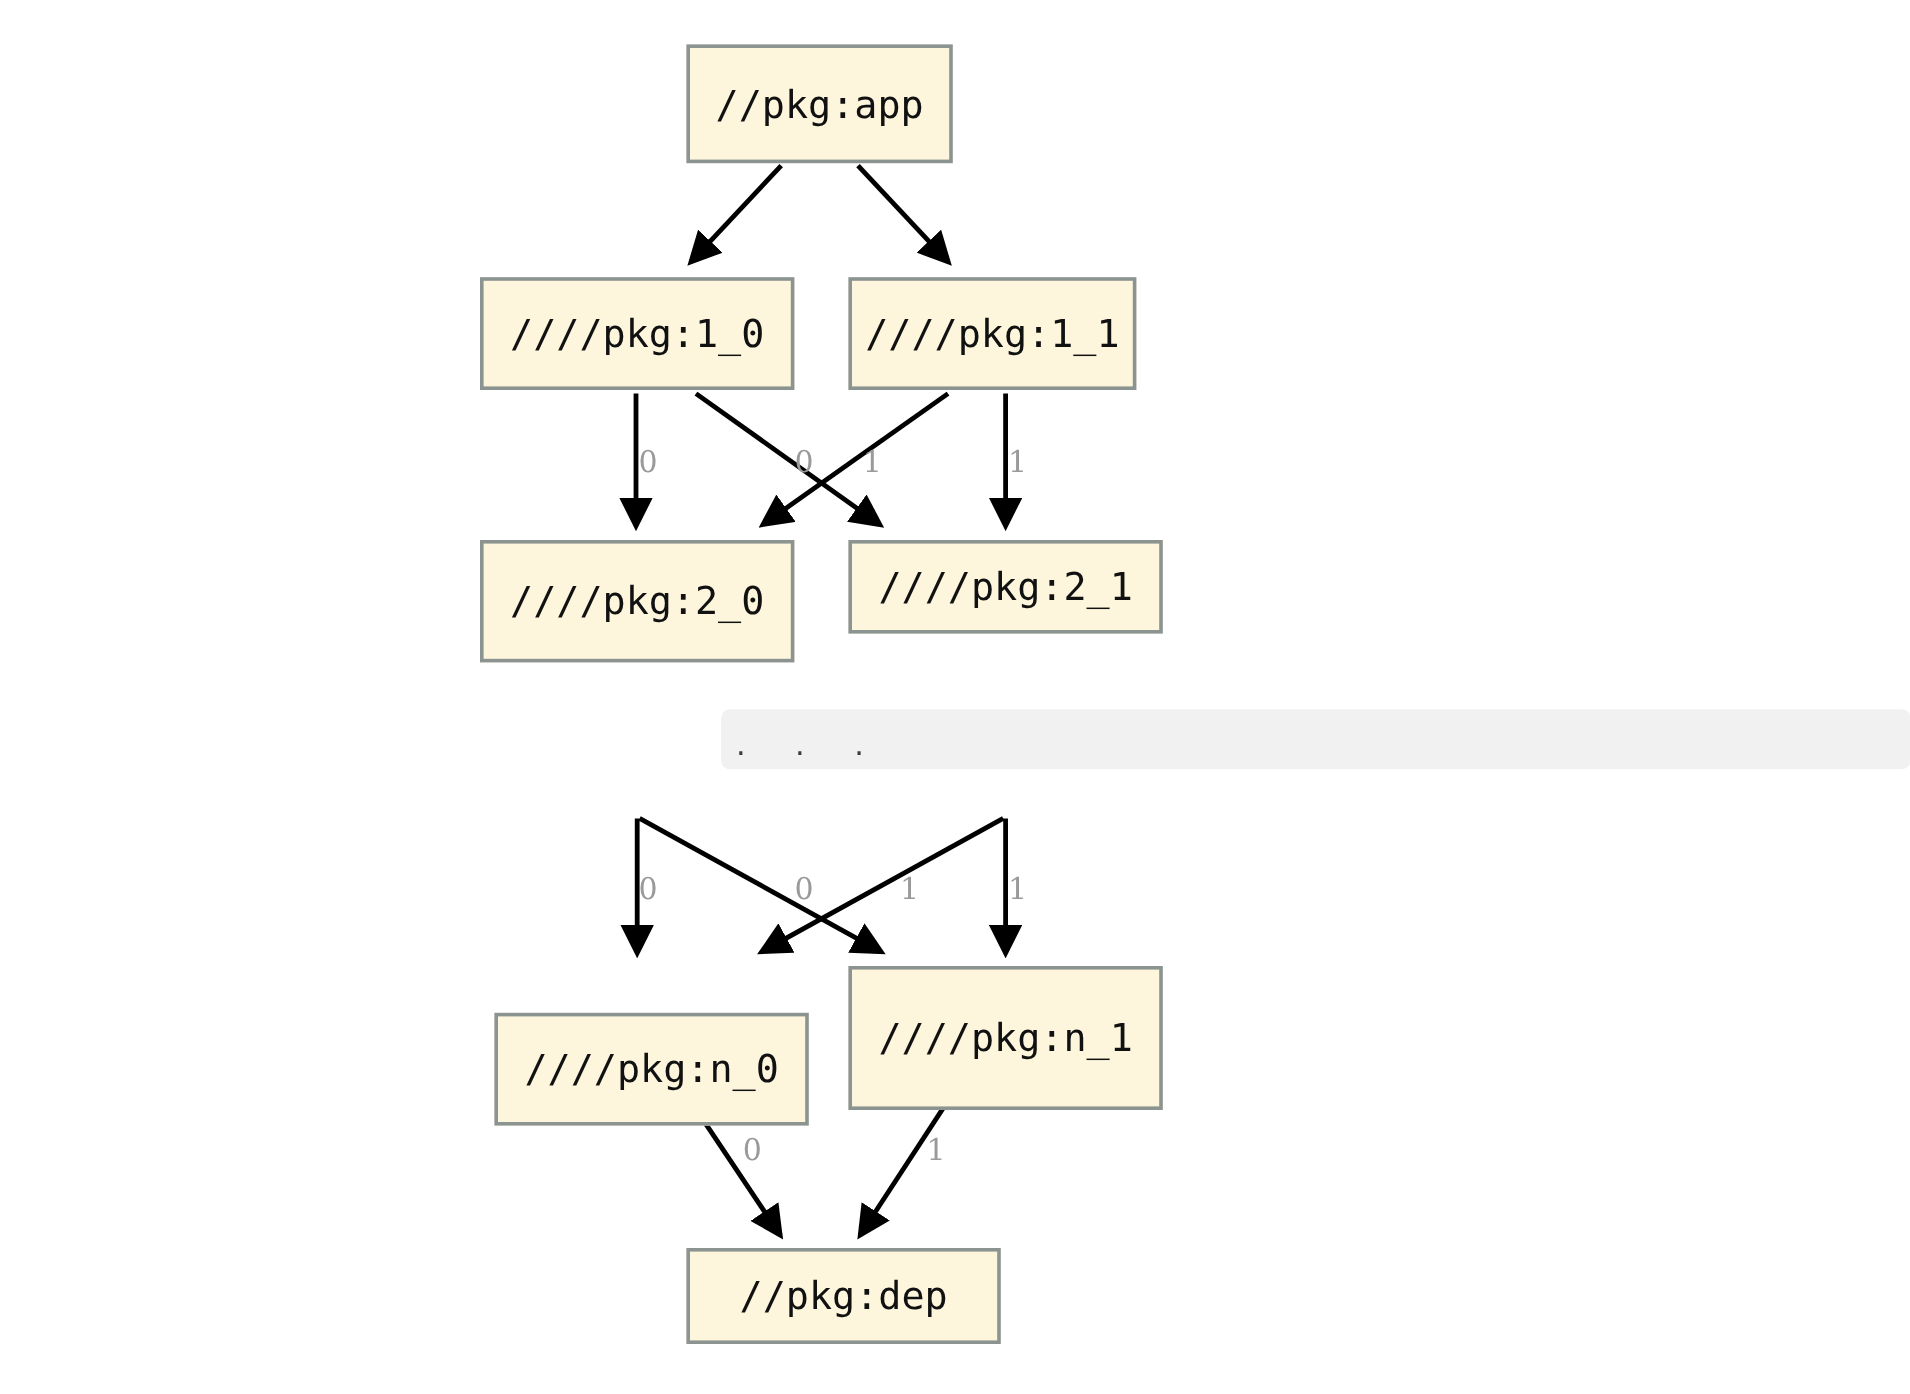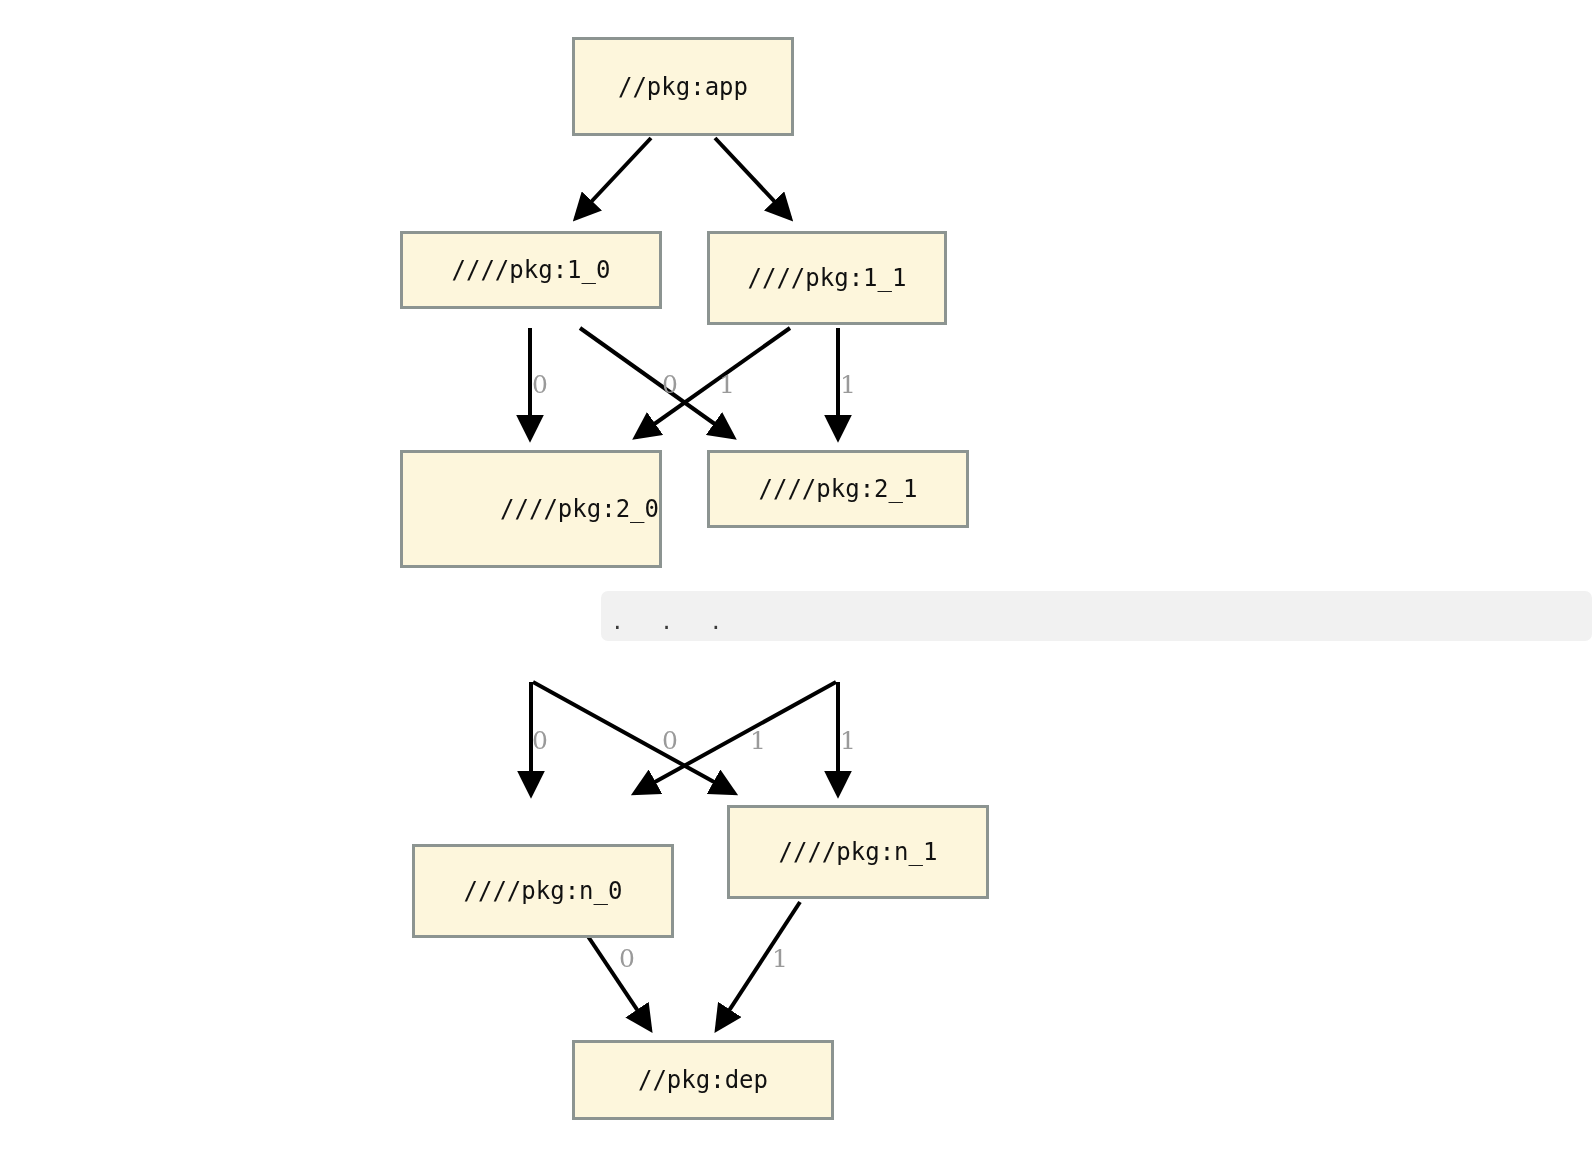--- a/index.html
+++ b/index.html
@@ -33,21 +33,21 @@
     position: absolute;
     box-sizing: border-box;
     background: #fdf6dc;
     border: 3px solid #8c9491;
     display: flex;
     align-items: center;
     justify-content: center;
   }
   .node-label {
     font-family: "DejaVu Sans Mono", "Liberation Mono", monospace;
-    font-size: 24px;
+    font-size: 32px;
     color: #111111;
     letter-spacing: 0px;
     white-space: nowrap;
     line-height: 1;
   }
   .edge-label {
     position: absolute;
     font-family: "DejaVu Serif", "Liberation Serif", serif;
     font-size: 25px;
     color: #9a9a9a;
@@ -107,41 +107,41 @@
       <line x1="565" y1="902" x2="650" y2="1029" marker-end="url(#arrow)"></line>
 
       <line x1="800" y1="902" x2="717" y2="1029" marker-end="url(#arrow)"></line>
     </g>
   </svg>
 
   <div class="node-box" style="left:572px; top:37px; width:222px; height:99px;">
     <span class="node-label">//pkg:app</span>
   </div>
 
-  <div class="node-box" style="left:400px; top:231px; width:262px; height:78px;">
+  <div class="node-box" style="left:400px; top:231px; width:262px; height:94px;">
     <span class="node-label">////pkg:1_0</span>
   </div>
 
   <div class="node-box" style="left:707px; top:231px; width:240px; height:94px;">
     <span class="node-label">////pkg:1_1</span>
   </div>
 
-  <div class="node-box" style="left:400px; top:450px; width:262px; height:118px;justify-content:flex-end;">
+  <div class="node-box" style="left:400px; top:450px; width:262px; height:102px;">
     <span class="node-label">////pkg:2_0</span>
   </div>
 
   <div class="node-box" style="left:707px; top:450px; width:262px; height:78px;">
     <span class="node-label">////pkg:2_1</span>
   </div>
 
   <div class="node-box" style="left:400px; top:844px; width:262px; height:94px;margin-left:12px;">
     <span class="node-label">////pkg:n_0</span>
   </div>
 
-  <div class="node-box" style="left:707px; top:805px; width:262px; height:94px;margin-left:20px;">
+  <div class="node-box" style="left:707px; top:805px; width:262px; height:120px;">
     <span class="node-label">////pkg:n_1</span>
   </div>
 
   <div class="node-box" style="left:572px; top:1040px; width:262px; height:80px;">
     <span class="node-label">//pkg:dep</span>
   </div>
 
   <span class="edge-label" style="left:532px; top:372px;">0</span>
   <span class="edge-label" style="left:662px; top:372px;">0</span>
   <span class="edge-label" style="left:719px; top:372px;">1</span>

